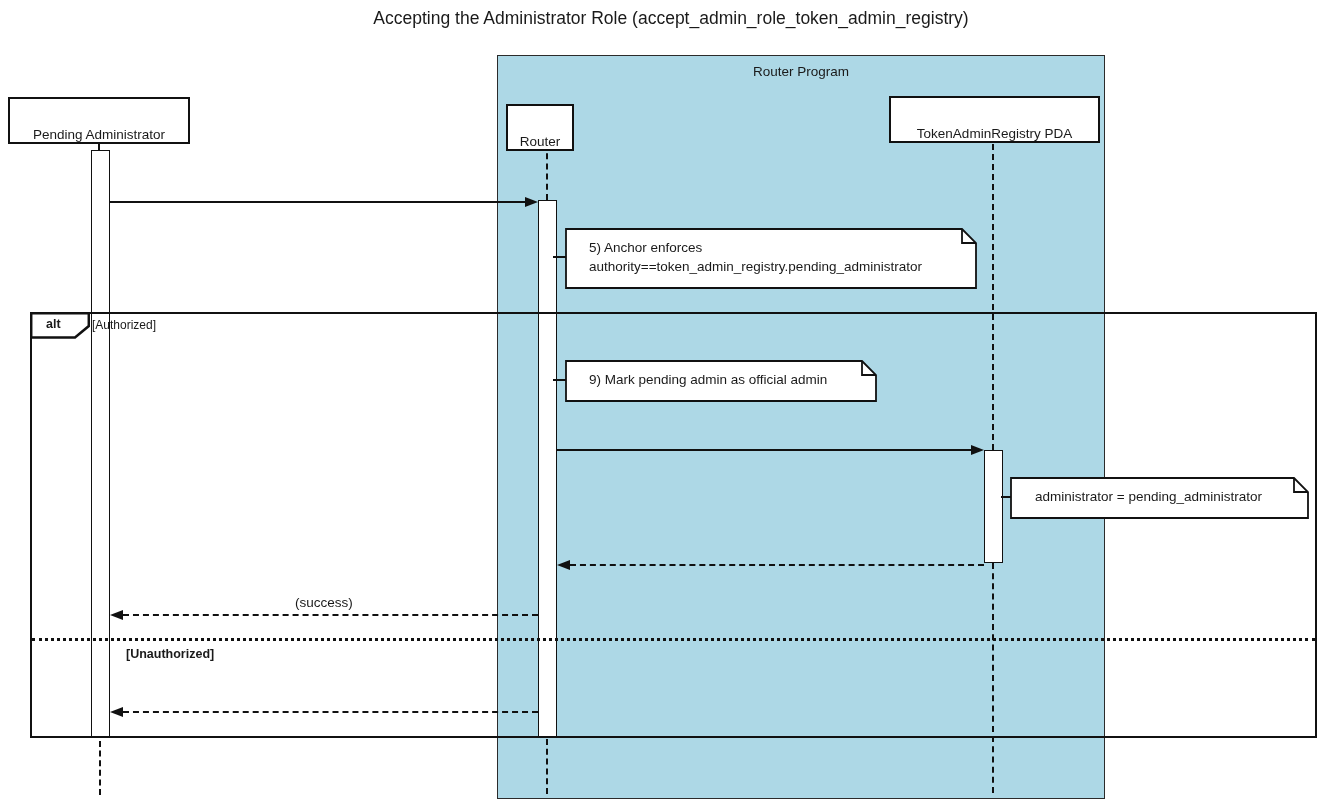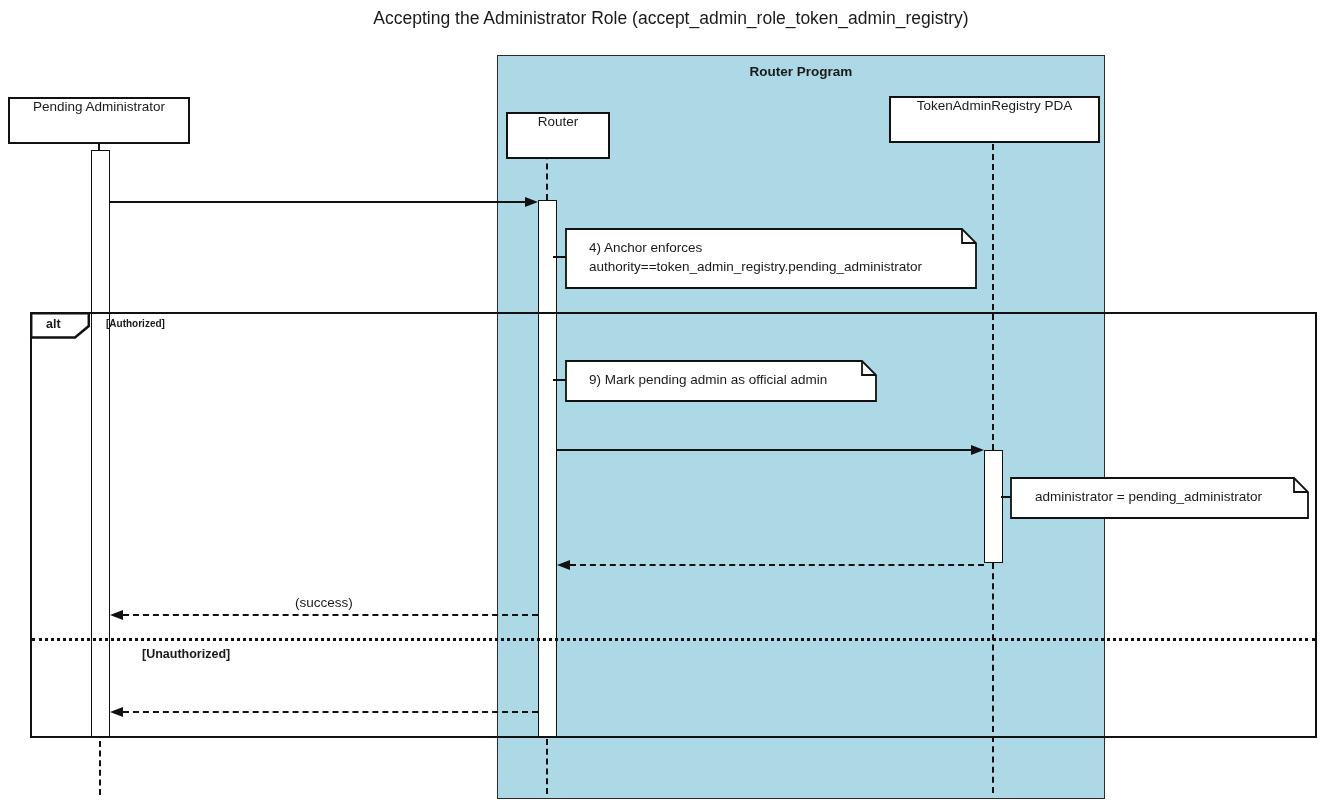--- a/index.html
+++ b/index.html
@@ -7,48 +7,48 @@
     position:relative;width:1342px;height:808px;background:#ffffff;overflow:hidden;
     font-family:"Liberation Sans","DejaVu Sans",sans-serif;color:#1a1a1a;
   }
   .abs{position:absolute;}
   
   #title{top:8px;left:0;width:100%;text-align:center;font-size:17.5px;}
   
   #boundary{left:497px;top:55px;width:608px;height:744px;background:#ADD8E6;
     border:1.8px solid #2b2b2b;box-sizing:border-box;}
   #boundary-label{left:497px;top:64px;width:608px;text-align:center;
-    font-weight:bold;font-size:13.5px;z-index:2;}
+    font-weight:normal;font-size:13.5px;z-index:2;}
   
   .participant{background:#fff;border:2.8px solid #111;box-sizing:border-box;
-    display:flex;align-items:flex-start;justify-content:center;font-size:13.5px;z-index:4;}
+    display:flex;align-items:flex-end;justify-content:center;font-size:13.5px;z-index:4;}
   #p-pending{left:8px;top:97px;width:182px;height:47px;}
-  #p-router{left:506px;top:112px;width:104px;height:47px;}
+  #p-router{left:506px;top:104px;width:68px;height:47px;}
   #p-token{left:889px;top:96px;width:211px;height:47px;}
   
   .lifeline{width:0;border-left:2px dashed #111;z-index:3;}
   #ll-pending-stub{left:98px;top:144px;width:0;height:7px;border-left:2px solid #111;z-index:3;}
   #ll-router-top{left:546px;top:143px;height:57px;}
   #ll-token-top{left:992px;top:144px;height:306px;}
   #ll-token-bottom{left:992px;top:563px;height:230px;}
   #ll-router-bottom{left:546px;top:739px;height:55px;}
   #ll-pending-bottom{left:99px;top:741px;height:54px;}
   
   .activation{background:#fff;border:1.8px solid #111;box-sizing:border-box;z-index:5;}
   #act-pending{left:91px;top:150px;width:19px;height:588px;}
   #act-router{left:538px;top:200px;width:19px;height:538px;}
   #act-token{left:984px;top:450px;width:19px;height:113px;}
   
   #alt-frame{left:30px;top:312px;width:1287px;height:426px;border:2.5px solid #111;
     box-sizing:border-box;z-index:6;pointer-events:none;}
   #alt-pentagon{left:-2.5px;top:-2.5px;width:60px;height:27px;}
   #alt-operator{left:14px;top:3px;font-weight:bold;font-size:12.5px;}
-  #guard-authorized{left:74px;top:4px;font-weight:bold;font-size:10px;}
+  #guard-authorized{left:60px;top:4px;font-weight:normal;font-size:12px;}
   #alt-divider{left:0;top:324px;width:100%;height:0;border-top:3.5px dotted #111;}
-  #guard-unauthorized{left:74px;top:333px;font-weight:bold;font-size:12.5px;padding-left:36px;}
+  #guard-unauthorized{left:58px;top:333px;font-weight:bold;font-size:12.5px;padding-left:36px;}
   
   .msg-line{height:0;border-top:2px solid #111;z-index:7;}
   .msg-line.dashed{border-top:2px dashed #111;}
   .msg-label{font-size:13.5px;text-align:center;z-index:7;white-space:nowrap;}
   .arrow-r{width:0;height:0;border-top:5px solid transparent;border-bottom:5px solid transparent;
     border-left:13px solid #111;z-index:7;}
   .arrow-l{width:0;height:0;border-top:5px solid transparent;border-bottom:5px solid transparent;
     border-right:13px solid #111;z-index:7;}
   #m1-label{left:110px;top:181px;width:428px;}
   #m1-line{left:110px;top:201px;width:416px;}
@@ -134,21 +134,21 @@
 
   <div class="abs msg-line dashed" id="r3-line"></div>
   <div class="abs arrow-l" id="r3-head"></div>
 
   <div class="abs note-connector" id="note1-connector"></div>
   <svg class="abs note" id="note1" width="412" height="61" viewBox="0 0 412 61">
     <polygon points="1,1 397,1 411,15 411,60 1,60" fill="#ffffff" stroke="#111111" stroke-width="1.8"></polygon>
     <path d="M397,1 L397,15 L411,15" fill="none" stroke="#111111" stroke-width="1.8"></path>
   </svg>
   <div class="abs note-text" id="note1-text">
-    <div>4) Anchor enforces</div>
+    <div>5) Anchor enforces</div>
     <div>authority==token_admin_registry.pending_administrator</div>
   </div>
 
   <div class="abs note-connector" id="note2-connector"></div>
   <svg class="abs note" id="note2" width="312" height="42" viewBox="0 0 312 42">
     <polygon points="1,1 297,1 311,15 311,41 1,41" fill="#ffffff" stroke="#111111" stroke-width="1.8"></polygon>
     <path d="M297,1 L297,15 L311,15" fill="none" stroke="#111111" stroke-width="1.8"></path>
   </svg>
   <div class="abs note-text" id="note2-text">9) Mark pending admin as official admin</div>
 

